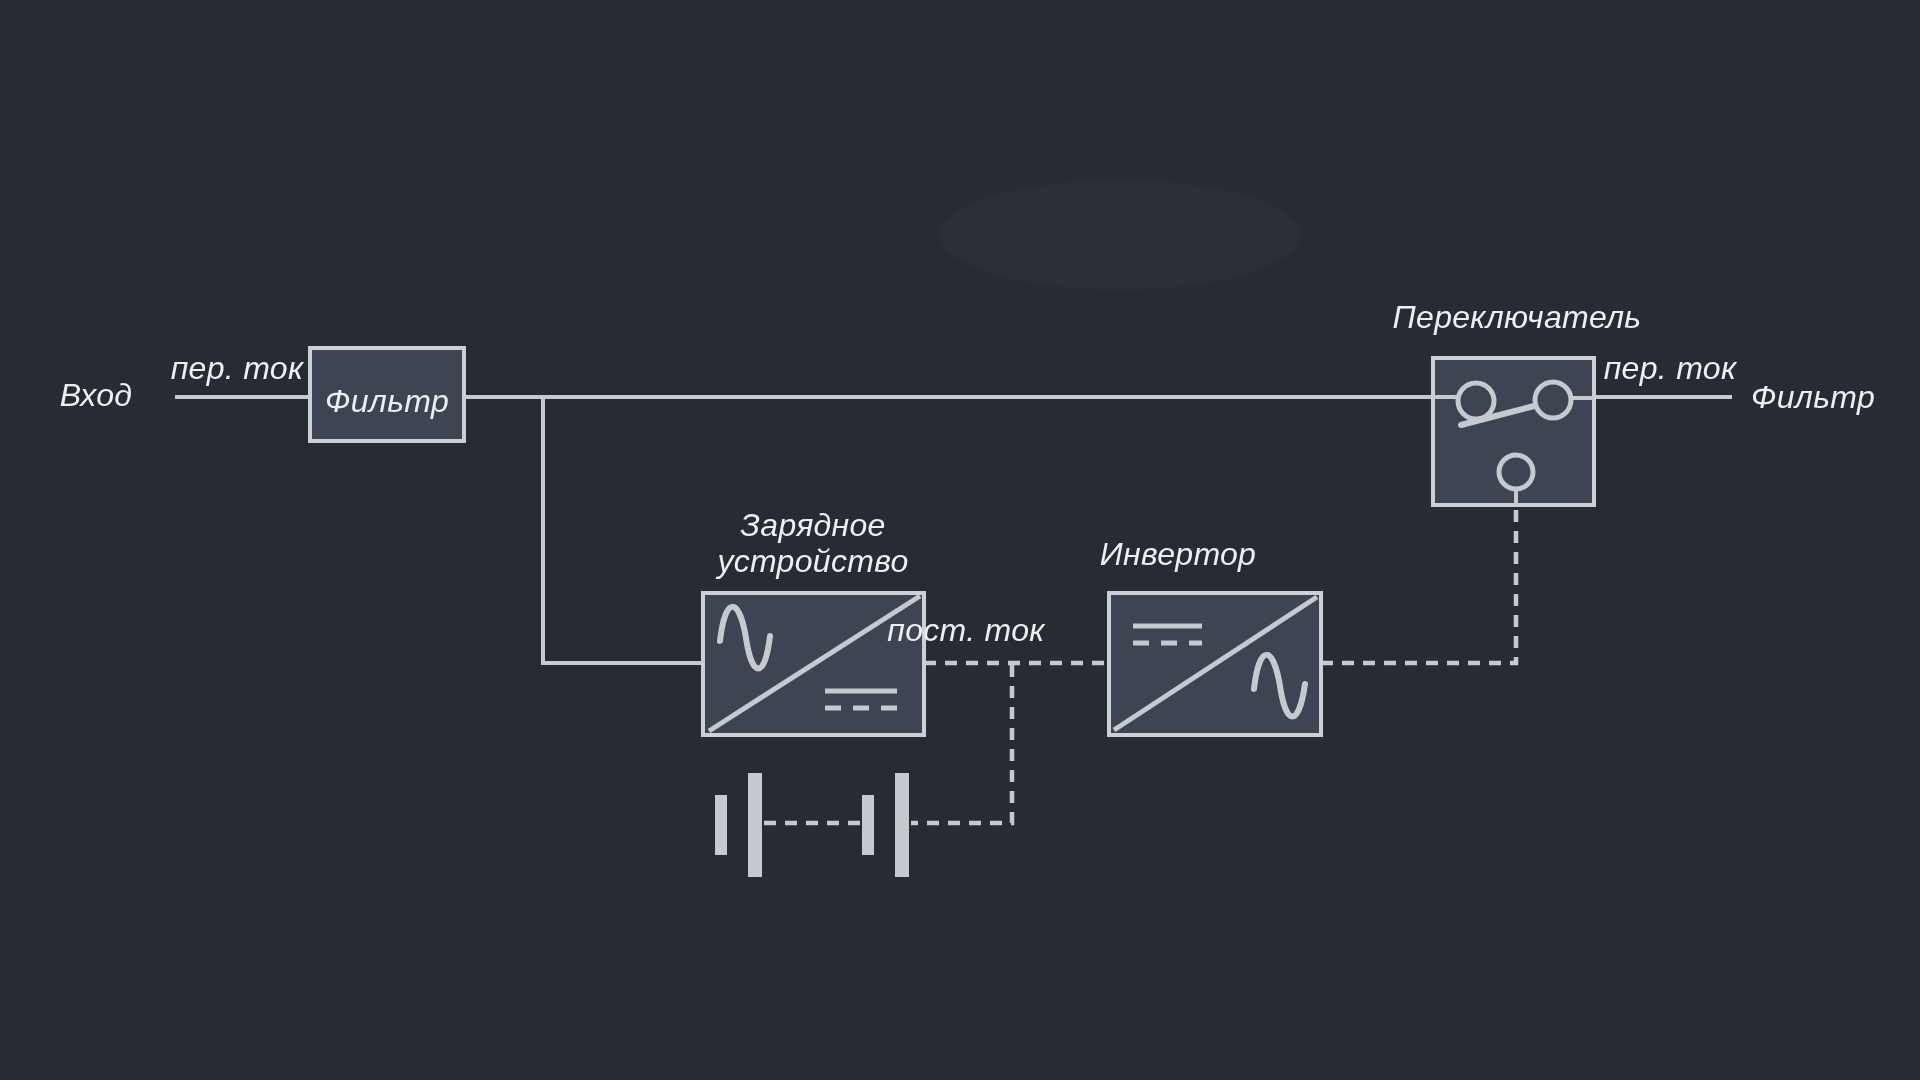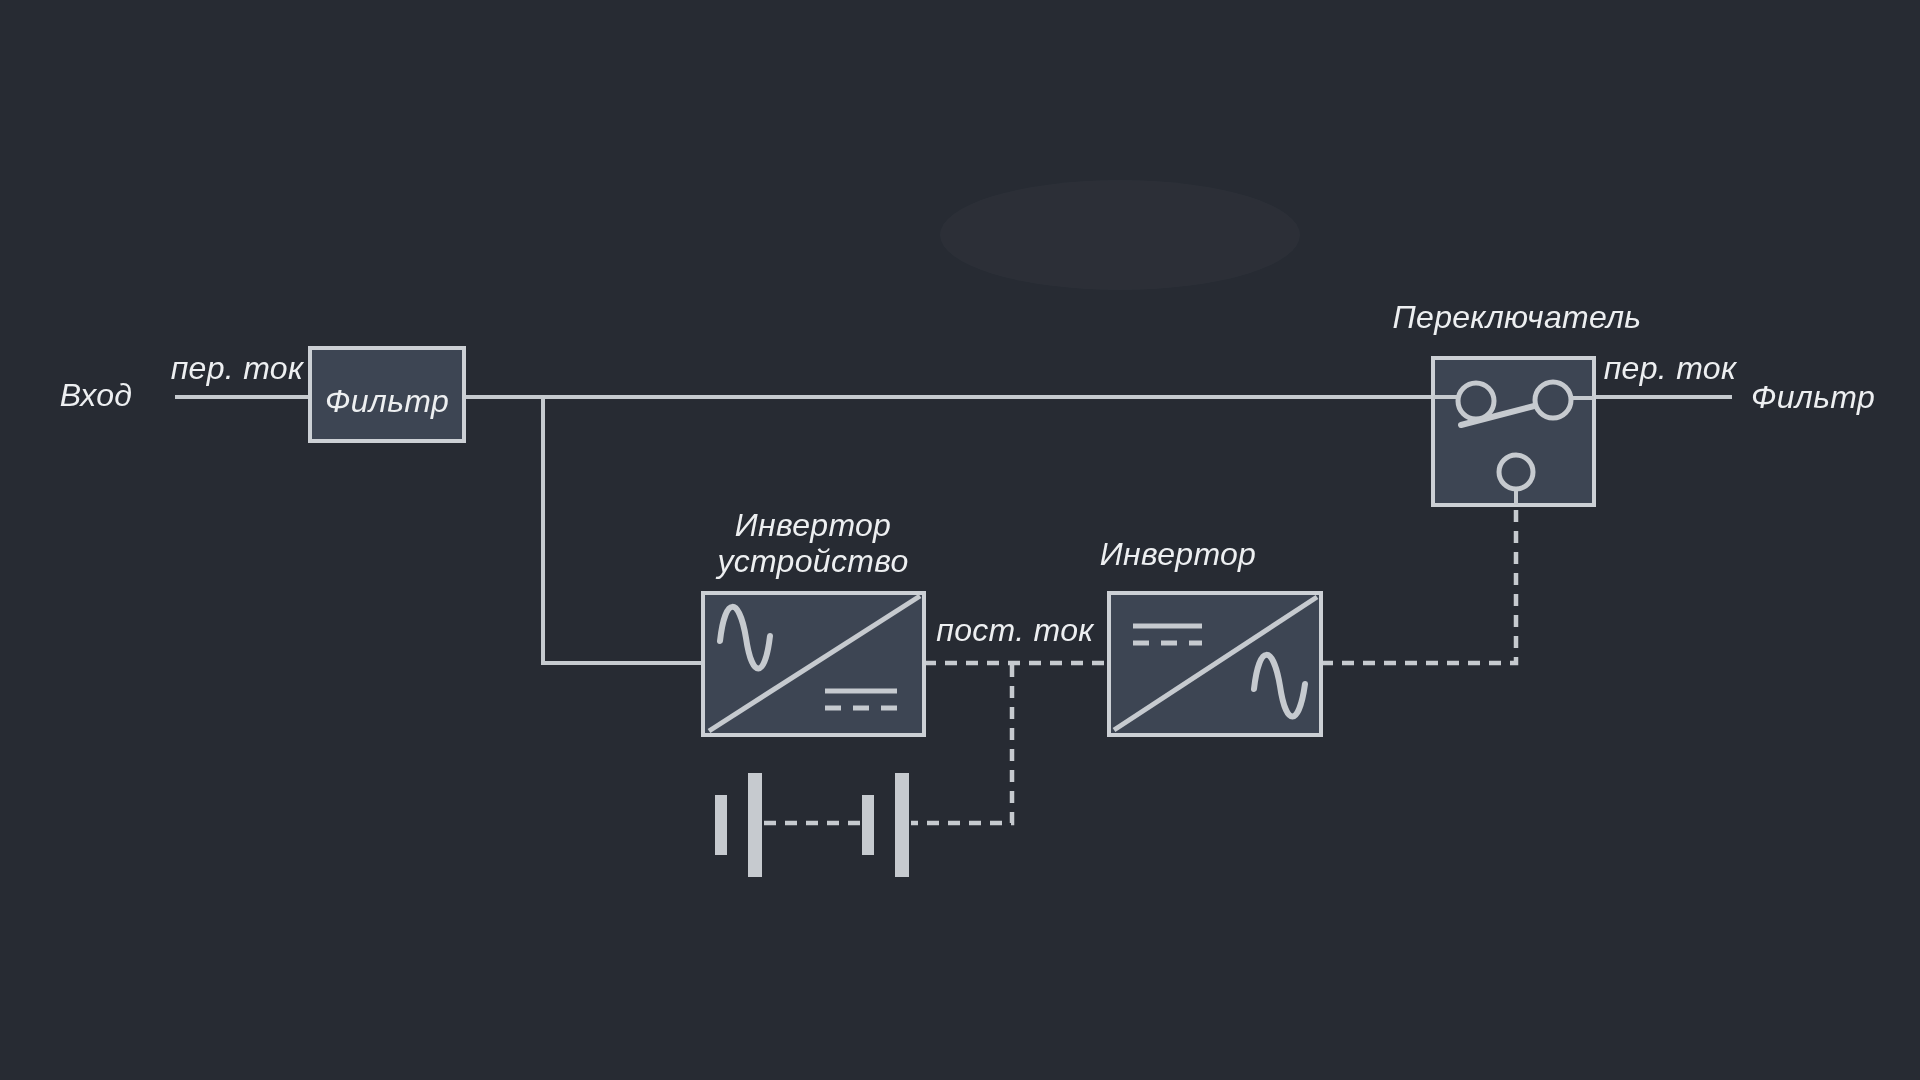--- a/index.html
+++ b/index.html
@@ -95,23 +95,23 @@
       <rect class="bar" x="895" y="773" width="14" height="104"></rect>
     </g>
   </svg>
 
   <div class="lbl" style="left:96px;top:396px">Вход</div>
 
   <div class="lbl" style="left:237px;top:369px">пер. ток</div>
 
   <div class="lbl" style="left:387px;top:402px">Фильтр</div>
 
-  <div class="lbl wrap" style="left:813px;top:544px;width:250px">Инвертор устройство</div>
+  <div class="lbl wrap" style="left:813px;top:544px;width:250px">Зарядное устройство</div>
 
-  <div class="lbl" style="left:1015px;top:631px">пост. ток</div>
+  <div class="lbl" style="left:966px;top:631px">пост. ток</div>
 
   <div class="lbl" style="left:1178px;top:555px">Инвертор</div>
 
   <div class="lbl" style="left:1517px;top:318px">Переключатель</div>
 
   <div class="lbl" style="left:1670px;top:369px">пер. ток</div>
 
   <div class="lbl" style="left:1813px;top:398px">Фильтр</div>
 
 </div>

